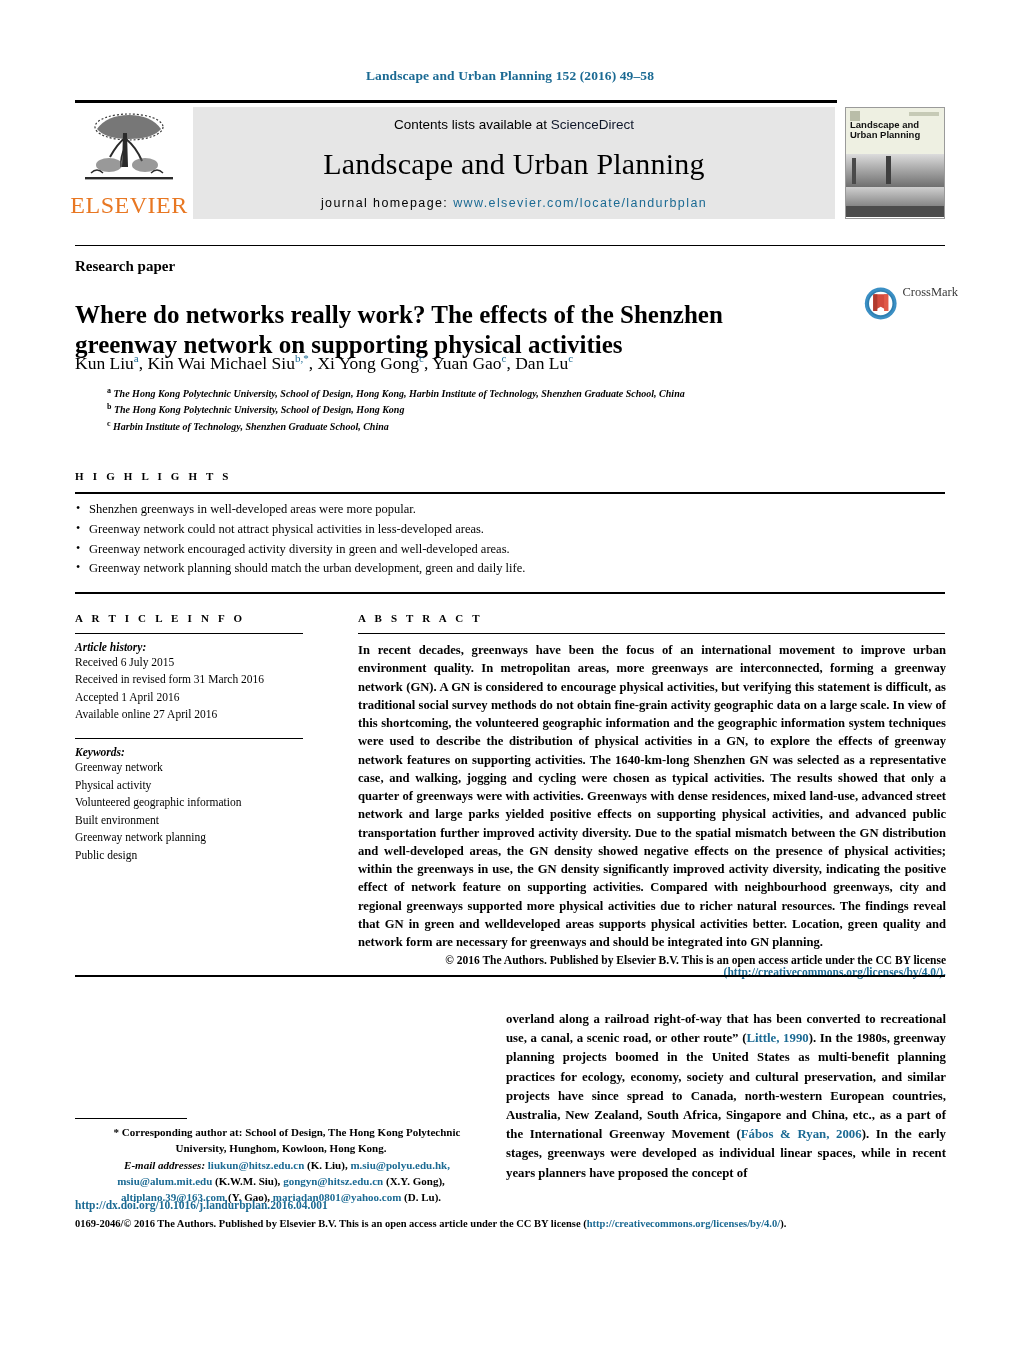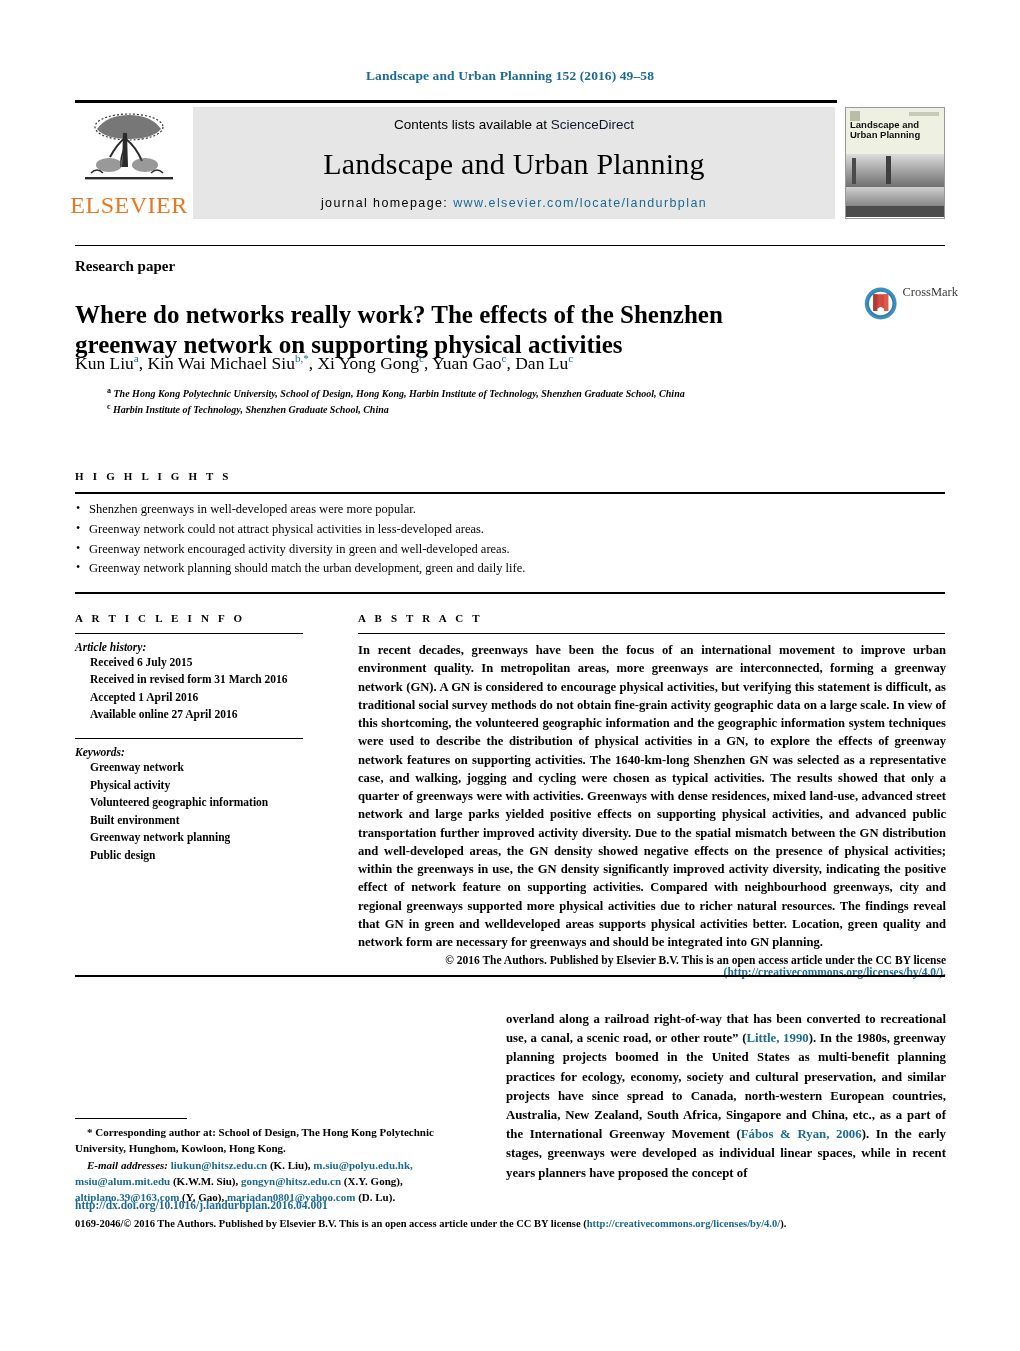--- a/index.html
+++ b/index.html
@@ -106,21 +106,21 @@
   .hl-bottom-rule { position: absolute; left: 75px; top: 592px; width: 870px; height: 1.6px; background: #000; }
 
   
   .ai-head { position: absolute; left: 75px; top: 612px; font-size: 11px; font-weight: bold; letter-spacing: 3.2px; }
   .ab-head { position: absolute; left: 358px; top: 612px; font-size: 11px; font-weight: bold; letter-spacing: 3.2px; }
   .ai-rule { position: absolute; left: 75px; top: 633px; width: 228px; height: 1.3px; background: #000; }
   .ab-rule { position: absolute; left: 358px; top: 633px; width: 587px; height: 1.3px; background: #000; }
 
   .ai-col { position: absolute; left: 75px; top: 641px; width: 240px; }
   .ai-label { font-size: 11.5px; font-style: italic; font-weight: bold; margin-bottom: 1px; }
-  .ai-line { font-size: 11.5px; line-height: 1.52; font-weight: bold; margin-left: 15px; }
+  .ai-line { font-size: 11.5px; line-height: 1.52; font-weight: normal; }
   .ai-sub-rule { width: 228px; height: 1.3px; background: #000; margin: 14px 0 7px 0; }
 
   .abstract { position: absolute; left: 358px; top: 641px; width: 588px; }
   .abstract p {
     margin: 0; font-size: 12.6px; line-height: 1.45;
     text-align: justify; font-family: "Liberation Serif", serif; font-weight: bold;
   }
   .copyright {
     margin-top: 3px; font-size: 11.5px; text-align: right; font-weight: bold;
   }
@@ -133,21 +133,21 @@
   .sec-title { font-size: 13.5px; font-weight: bold; margin-bottom: 14px; }
   .body-p {
     margin: 0; font-size: 12.8px; line-height: 1.5; text-align: justify;
     font-family: "Liberation Serif", serif; font-weight: bold;
   }
   .body-p.indent { text-indent: 20px; }
   .ref { color: #1b6a93; }
 
   
   .fn-rule { position: absolute; left: 75px; top: 1118px; width: 112px; height: 1px; background: #000; }
-  .footnote { position: absolute; left: 75px; top: 1124px; width: 412px; }
+  .footnote { position: absolute; left: 75px; top: 1124px; width: 412px; text-align: center; }
   .fn-line { font-size: 11px; line-height: 1.48; font-weight: bold; }
   .fn-line.indent { text-indent: 12px; }
   .fn-em { font-style: italic; }
   .mail { color: #1b6a93; }
 
   
   .doi { position: absolute; left: 75px; top: 1199px; font-size: 11.5px; color: #1b6a93; font-weight: bold; }
   .footer-line { position: absolute; left: 75px; top: 1218px; font-size: 10.5px; font-weight: bold; width: 890px; }
 </style>
 </head>
@@ -203,20 +203,21 @@
     </div>
   </div>
 
   <div class="topline"></div>
   <div class="res-paper">Research paper</div>
   <h1 class="title">Where do networks really work? The effects of the Shenzhen greenway network on supporting physical activities</h1>
   <div class="authors">Kun Liu<sup>a</sup>, Kin Wai Michael Siu<sup>b,*</sup>, Xi Yong Gong<sup>c</sup>, Yuan Gao<sup>c</sup>, Dan Lu<sup>c</sup></div>
 
   <div class="affils">
     <div class="affil"><sup>a</sup> <span>The Hong Kong Polytechnic University, School of Design, Hong Kong, Harbin Institute of Technology, Shenzhen Graduate School, China</span></div>
+    <div class="affil"><sup>b</sup> <span>The Hong Kong Polytechnic University, School of Design, Hong Kong</span></div>
     <div class="affil"><sup>c</sup> <span>Harbin Institute of Technology, Shenzhen Graduate School, China</span></div>
   </div>
 
   <div class="crossmark">
     <svg class="cm-badge" viewBox="0 0 40 40">
       <circle cx="20" cy="20" r="19" fill="#3b8fc4"></circle>
       <circle cx="20" cy="20" r="15" fill="#ffffff"></circle>
       <path d="M11 9 h18 v20 l-9 -5 l-9 5z" fill="#d24b3e"></path>
       <path d="M11 9 h5 v20 l-5 0z" fill="#b03a2e"></path>
       <path d="M24 9 h5 v20 l-5 0z" fill="#e05a48"></path>

